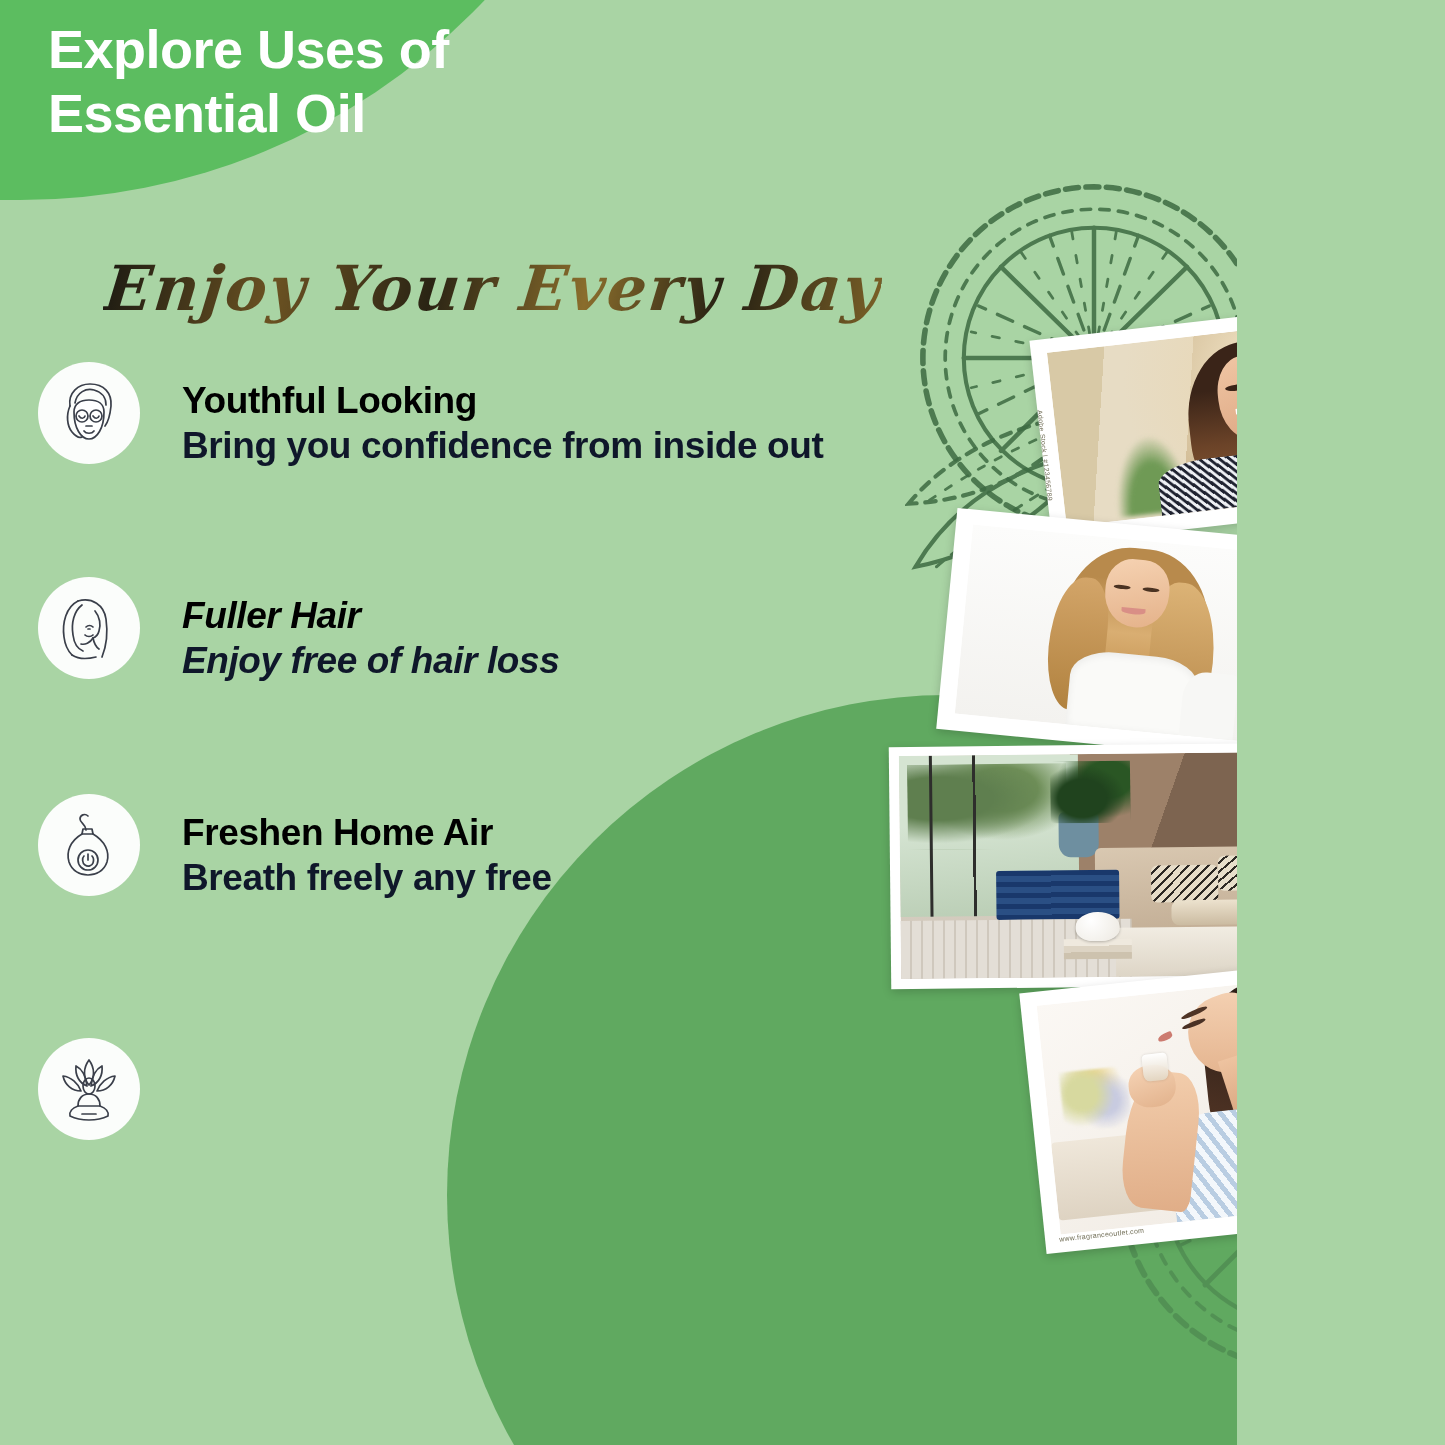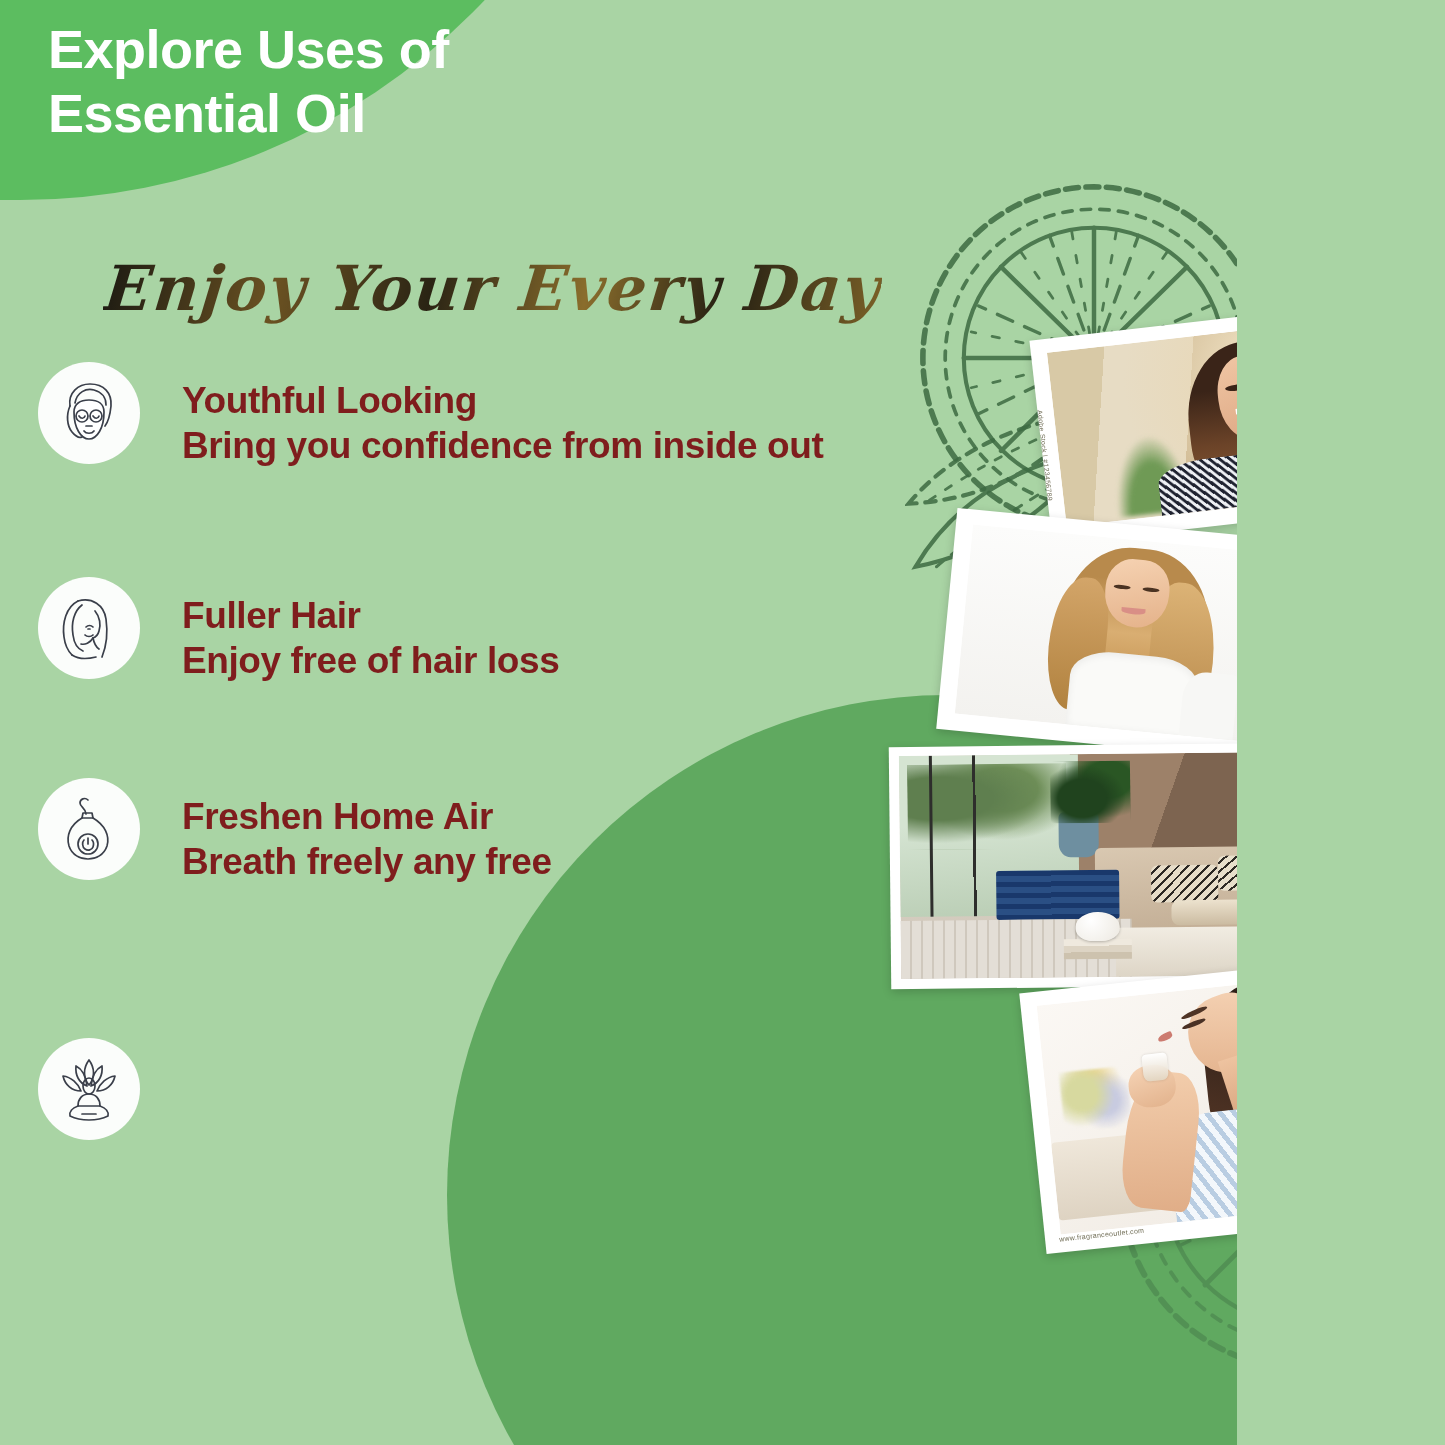--- a/index.html
+++ b/index.html
@@ -66,48 +66,48 @@
     left:0; top:358px;
     width:1050px;
   }
   .feature{
     position:absolute;
     display:flex;
     align-items:center;
     left:38px;
   }
   .feature.f0{ top:0px; }
-  .feature.f1{ top:215px; }
-  .feature.f2{ top:416px; }
+  .feature.f1{ top:215px;font-style:italic; }
+  .feature.f2{ top:432px; }
   .feature.f3{ top:680px; }
 
   .badge{
     width:102px;height:102px;
     border-radius:50%;
     background:#fbfdfb;
     flex:0 0 auto;
     display:flex;align-items:center;justify-content:center;
     margin-right:42px;
   }
   .badge svg{ display:block; }
 
   .ftext{ }
   .fhead{
     font-size:37px;
     font-weight:bold;
-    color:#7f1d1d;
+    color:#000000;
     line-height:1.22;
     letter-spacing:-0.4px;
     white-space:nowrap;
     margin-top:20px;
   }
   .fsub{
     font-size:37px;
     font-weight:bold;
-    color:#7f1d1d;
+    color:#0f172a;
     line-height:1.22;
     letter-spacing:-0.4px;
     white-space:nowrap;
   }
 
   
   .citrus-top{
     position:absolute;
     left:908px; top:172px;
     width:372px; height:372px;

